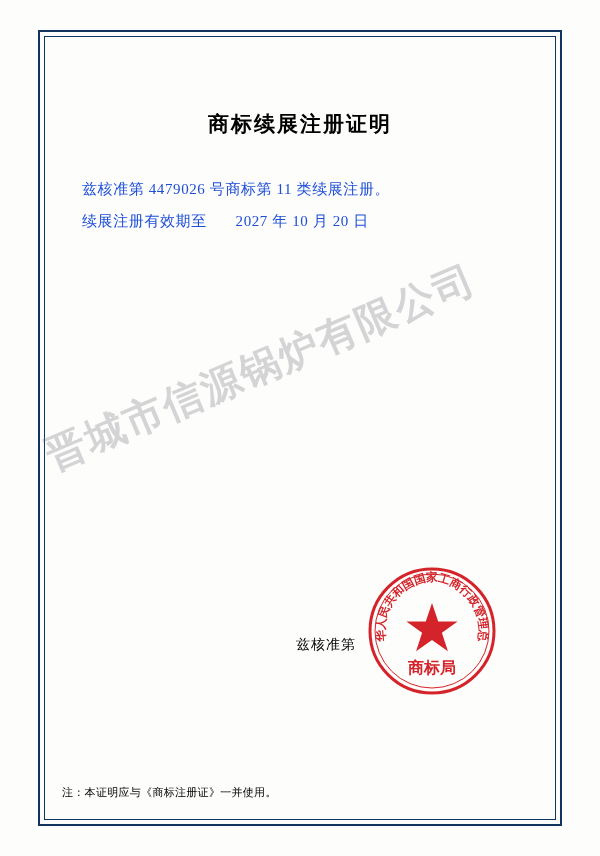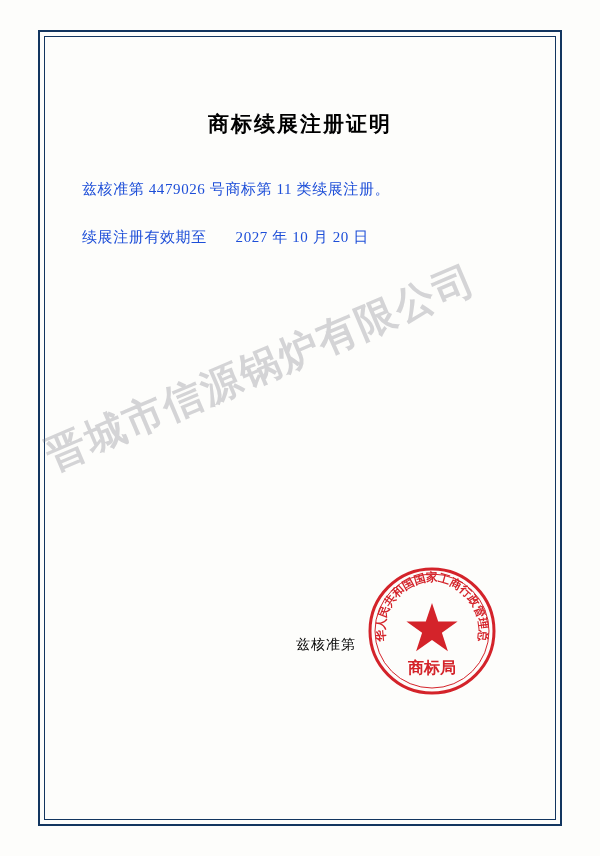--- a/index.html
+++ b/index.html
@@ -96,21 +96,21 @@
 
   
   .para {
     position: absolute;
     left: 30px;
     font-size: 15px;
     color: #1d4ed8;
     letter-spacing: 0.6px;
   }
   .para-1 { top: 136px; }
-  .para-2 { top: 184px; text-align: right; }
+  .para-2 { top: 168px; text-align: right; }
   .gap-lg { display: inline-block; width: 20px; }
 
   
   .issuer-label {
     position: absolute;
     left: 244px;
     top: 592px;
     font-size: 14px;
     letter-spacing: 1px;
     color: #000;
@@ -191,20 +191,21 @@
     <div class="para para-1">兹核准第 4479026 号商标第 11 类续展注册。</div>
 
     <div class="para para-2">
       <span>续展注册有效期至</span>
       <span class="gap-lg"></span>
       <span>2027 年 10 月 20 日</span>
     </div>
 
     <div class="issuer-label">兹核准第</div>
 
+    <div class="footnote">注：本证明应与《商标注册证》一并使用。</div>
 
   </div>
 
   <div class="watermark">
     <span>晋城市信源锅炉有限公司</span>
   </div>
 
   <div class="seal">
     <svg width="132" height="132" viewBox="0 0 132 132" xmlns="http://www.w3.org/2000/svg">
       <defs>

